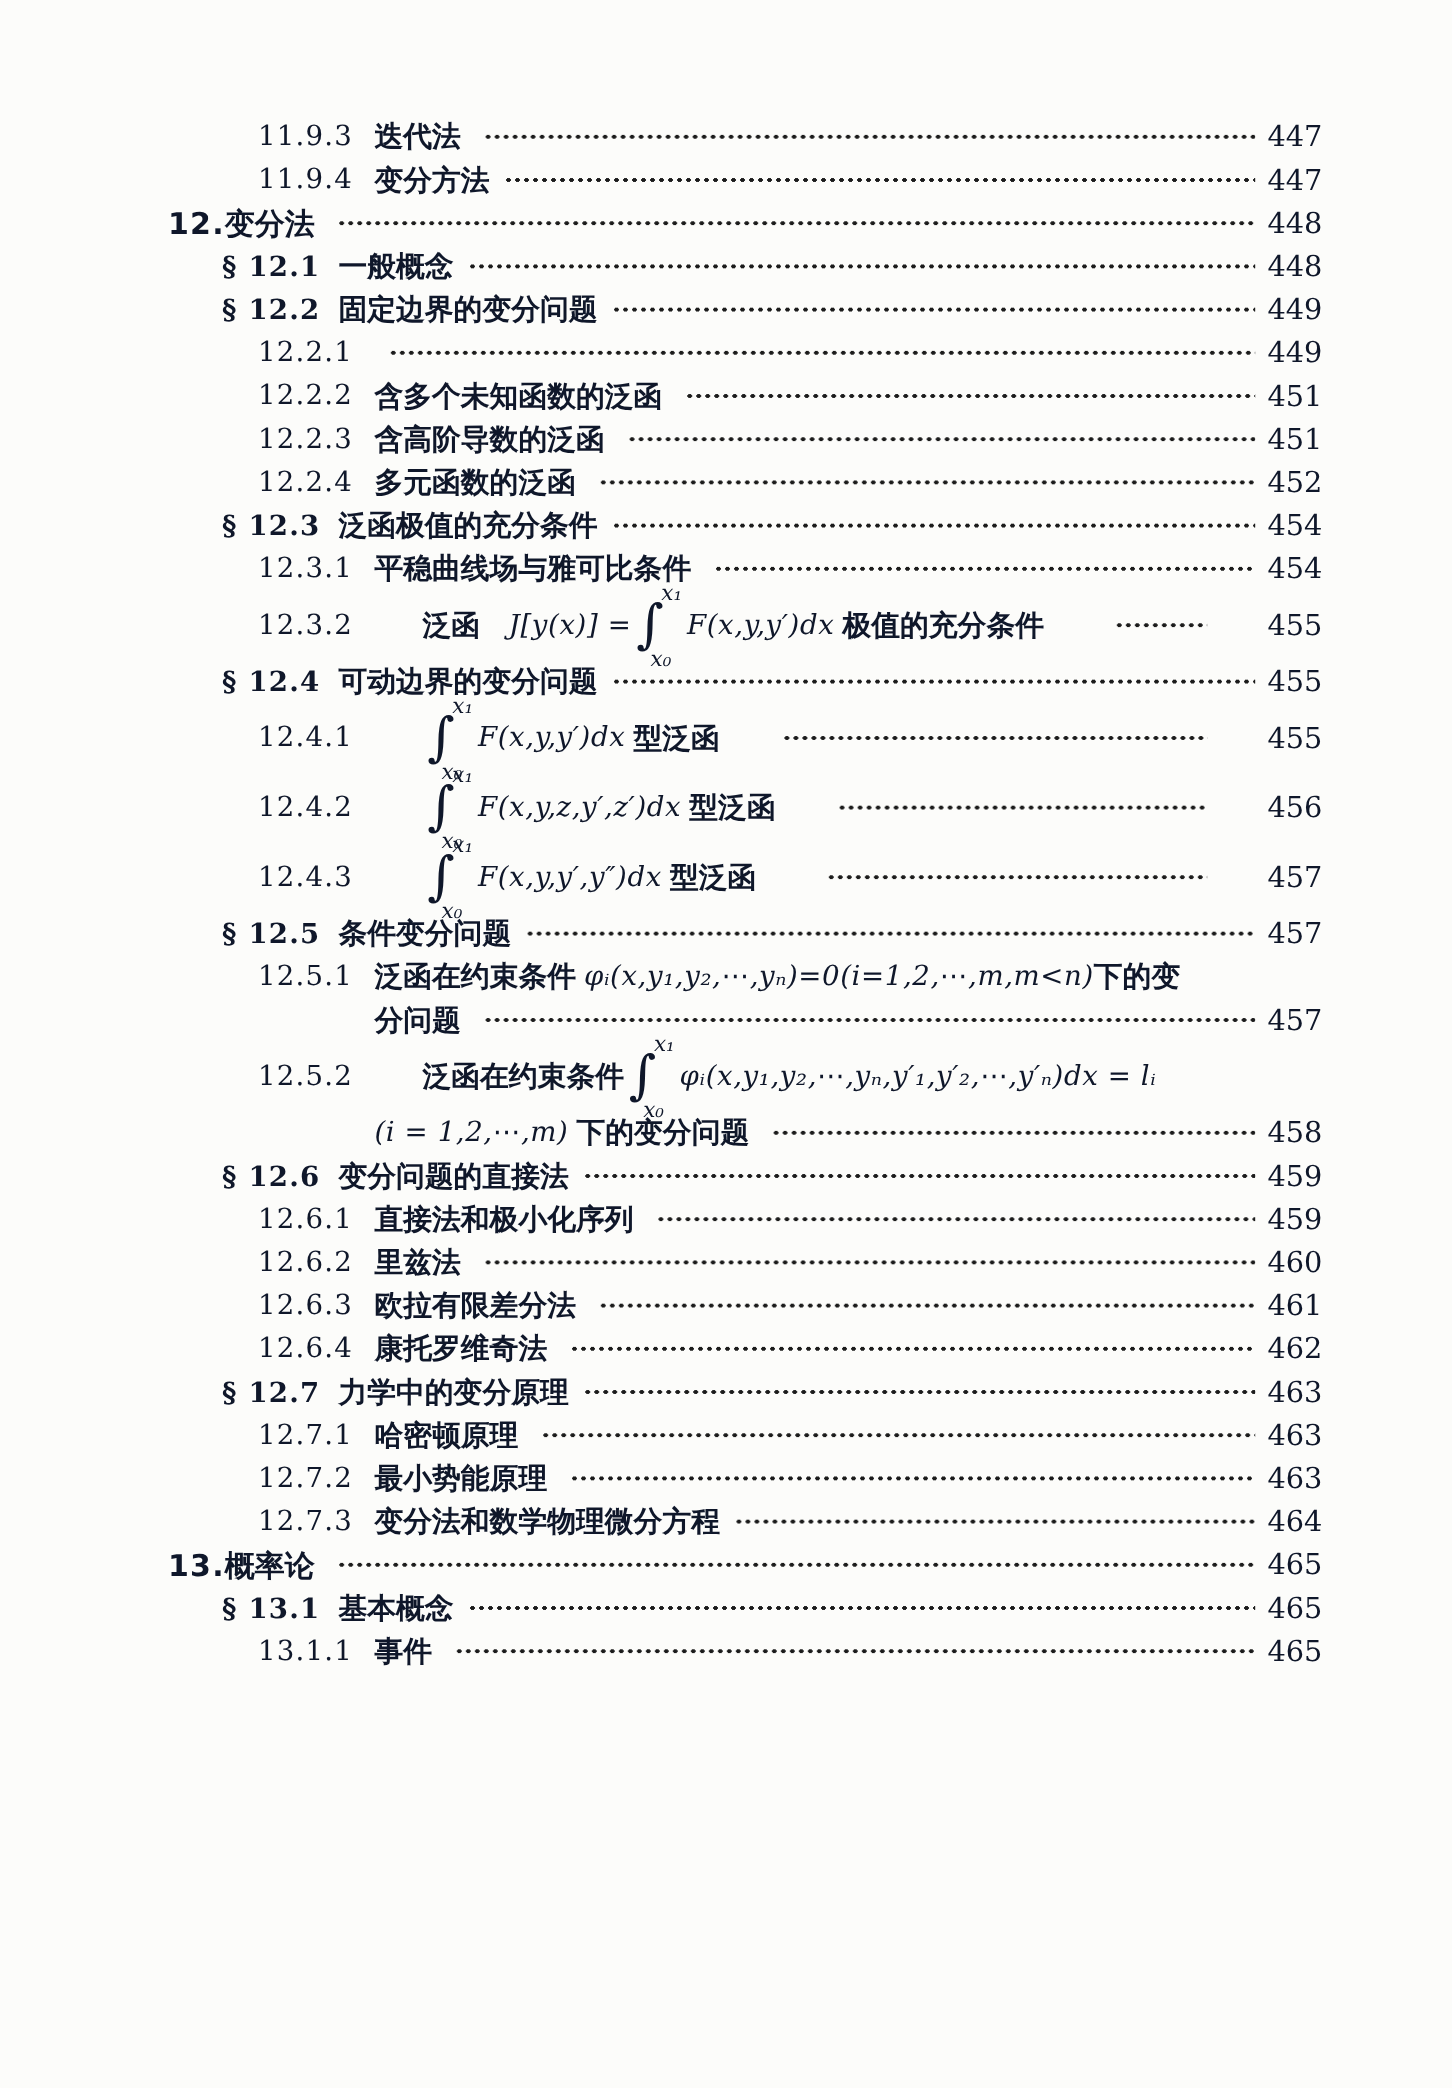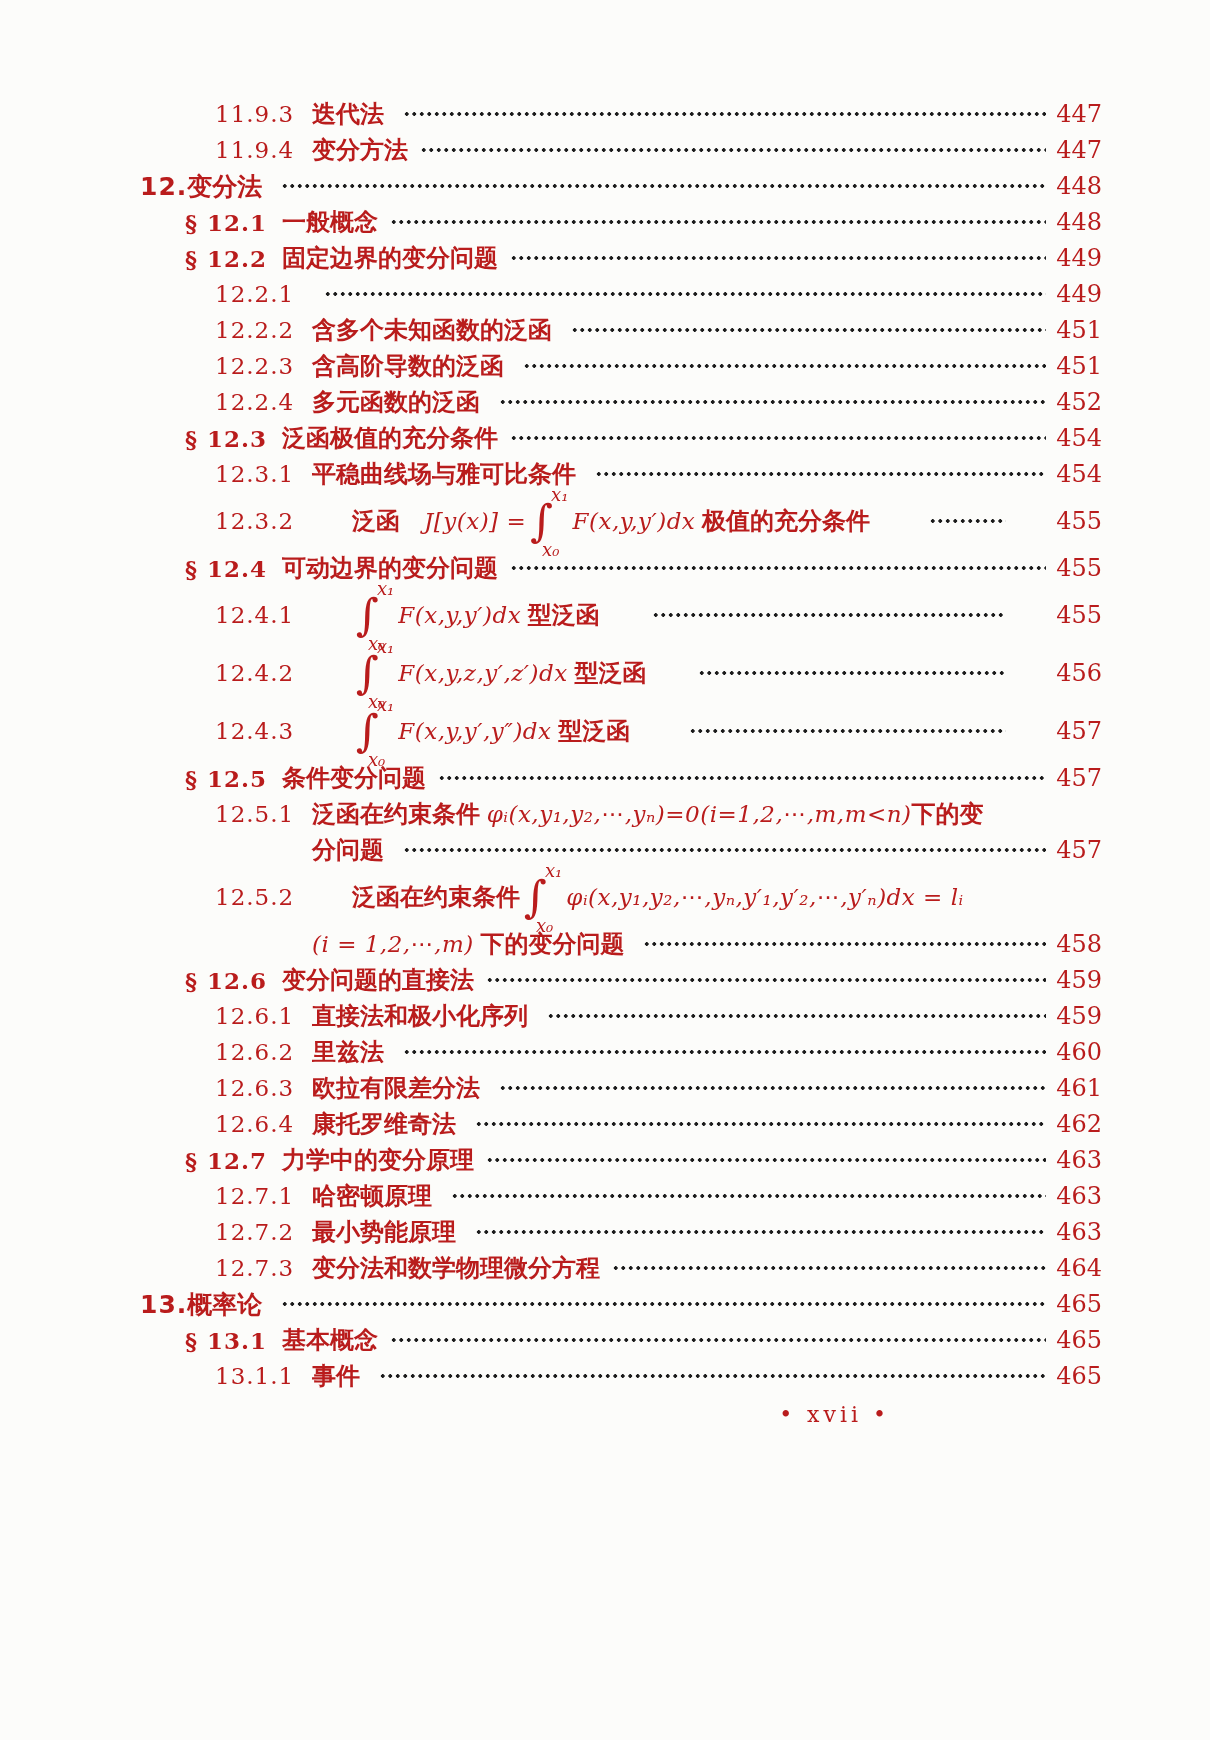--- a/index.html
+++ b/index.html
@@ -2,21 +2,21 @@
 <html><head>
 <meta charset="utf-8">
 <style>
   html,body { margin:0; padding:0; background:#ffffff; }
   .page {
     position:relative;
     width:1210px; height:1740px;
     background:#fcfcfa;
     box-sizing:border-box;
     padding:96px 108px 0 0;
-    color:#b91c1c;
+    color:#0f172a;
     font-family:"Liberation Sans", sans-serif;
     overflow:hidden;
   }
   .row { display:flex; align-items:center; min-height:36px; }
   .row.chapter { padding-left:140px; }
   .row.section { padding-left:185px; }
   .row.sub     { padding-left:215px; }
   .row.tall    { min-height:58px;gap:40px; }
   .row.sub.cont { padding-left:312px; }
 
@@ -264,14 +264,13 @@
         <div class="leader"></div>
         <span class="pagenum">465</span>
       </div>
       <div class="row sub">
         <span class="num">13.1.1</span>
         <span class="title"><span class="txt">事件 </span></span>
         <div class="leader"></div>
         <span class="pagenum">465</span>
       </div>
     </div>
-  <div class="footer">•  xvii  •</div>
 </div>
 
 </body></html>

